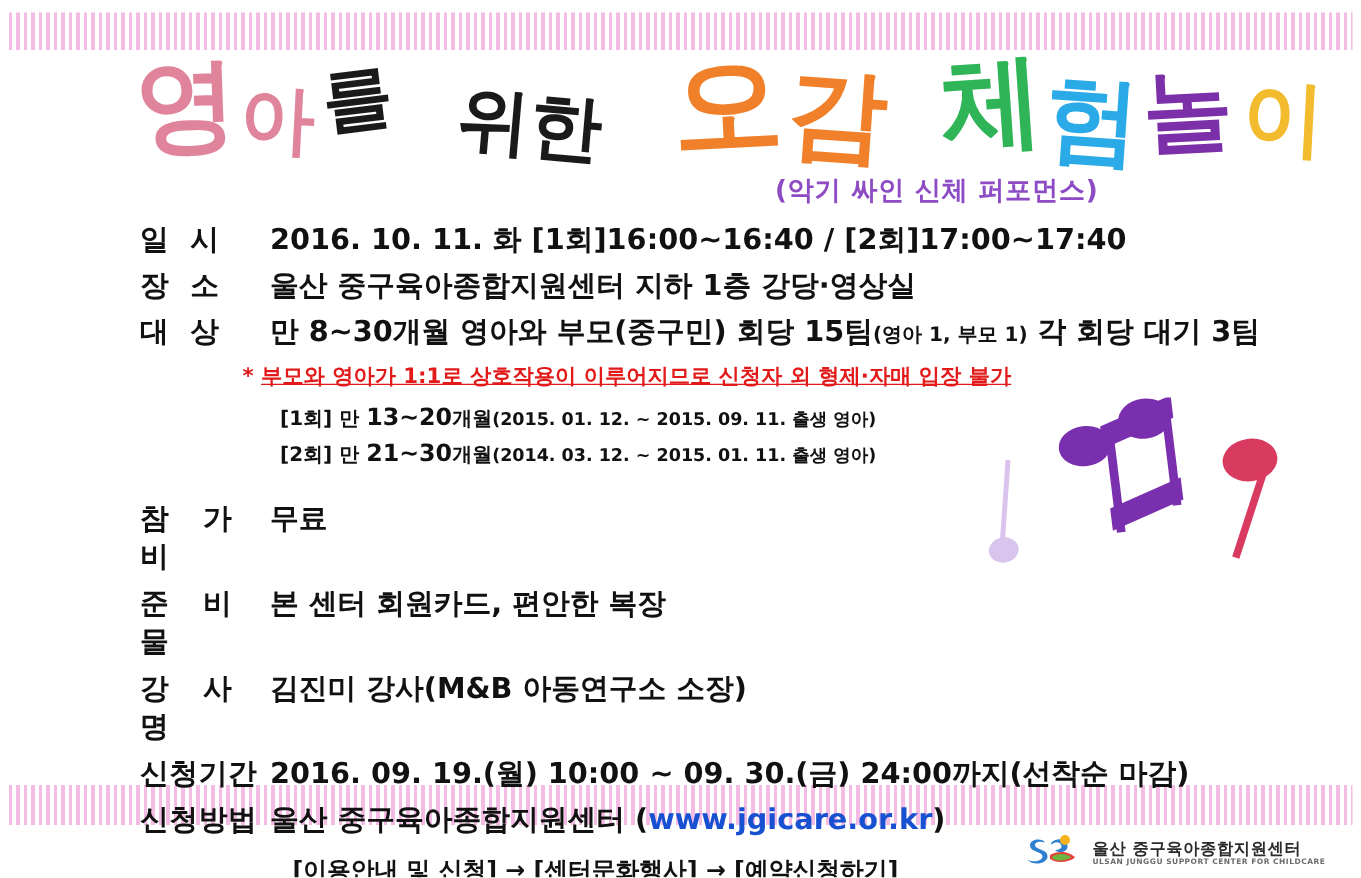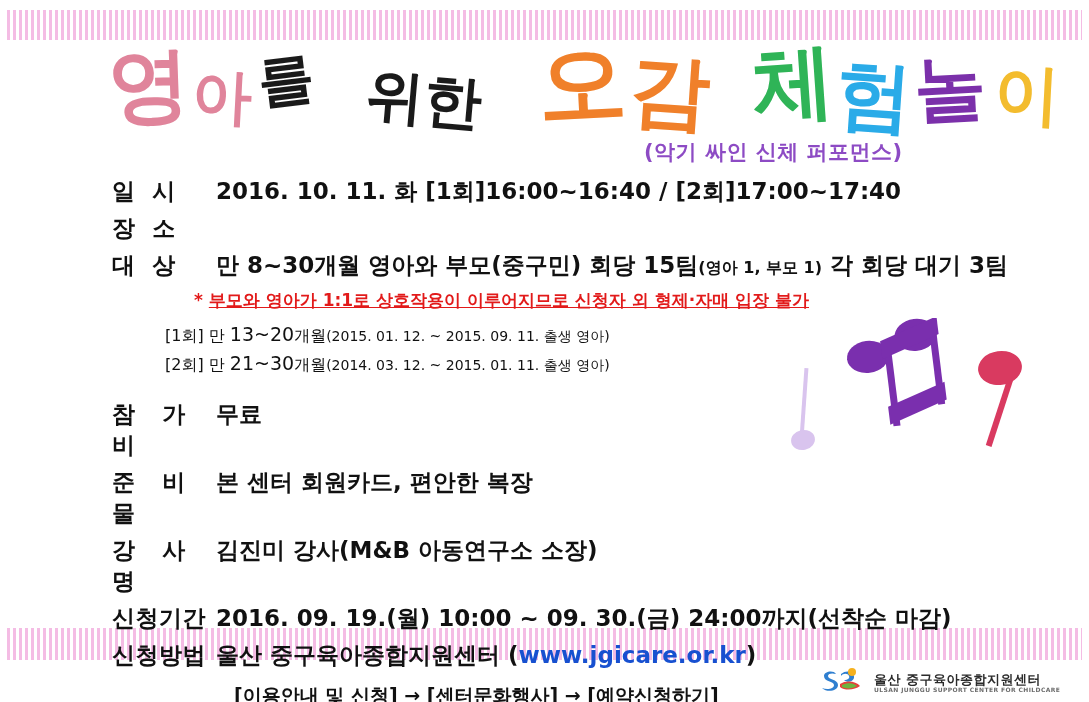--- a/index.html
+++ b/index.html
@@ -53,21 +53,21 @@
   .t4 { font-size: 58px; color: #1a1a1a; transform: rotate(5deg);   margin-top: 34px; margin-left: 52px;}
   .t5 { font-size: 88px; color: #f0802a; transform: rotate(-3deg);  margin-top: 4px;  margin-left: 56px;}
   .t6 { font-size: 80px; color: #f0802a; transform: rotate(4deg);   margin-top: 16px; margin-left: 4px;}
   .t7 { font-size: 82px; color: #2fb457; transform: rotate(-4deg);  margin-top: 6px;  margin-left: 42px;}
   .t8 { font-size: 76px; color: #2aabe8; transform: rotate(4deg);   margin-top: 22px; margin-left: 2px;}
   .t9 { font-size: 72px; color: #7b30aa; transform: rotate(-3deg);  margin-top: 16px; margin-left: 2px;}
   .t10{ font-size: 66px; color: #f3bc2e; transform: rotate(3deg);   margin-top: 26px; margin-left: 8px;}
 
   .subtitle {
     position: absolute;
-    left: 644px;
+    left: 620px;
     top: 138px;
     font-size: 21px;
     font-weight: 700;
     color: #8d4bc4;
     letter-spacing: 0.5px;
   }
 
   
   .info {
     position: absolute;
@@ -103,23 +103,23 @@
 
   .warn {
     margin: 8px 0 8px 82px;
     font-size: 17px;
     font-weight: 700;
     color: #e21a1a;
   }
   .warn .u { text-decoration: underline; }
 
   .sub-note {
-    margin-left: 53px;
+    margin-left: 112px;
     font-size: 16px;
-    font-weight: 400;
+    font-weight: 700;
     color: #111111;
     line-height: 1.55;
   }
   .sub-note .big { font-size: 19px; }
   .sub-note .sm  { font-size: 14px; }
 
   .spacer-lg { height: 20px; }
 
   .link {
     color: #1750d0;
@@ -175,20 +175,21 @@
 
   <div class="info">
 
     <div class="row">
       <span class="label">일     시</span>
       <span class="value">2016. 10. 11. 화 [1회]16:00~16:40 / [2회]17:00~17:40</span>
     </div>
 
     <div class="row">
       <span class="label">장     소</span>
+      <span class="value">울산 중구육아종합지원센터 지하 1층 강당·영상실</span>
     </div>
 
     <div class="row">
       <span class="label">대     상</span>
       <span class="value"><span>만 8~30개월 영아와 부모(중구민) 회당 15팀</span><span class="tiny">(영아 1, 부모 1)</span> <span>각 회당 대기 3팀</span></span>
     </div>
 
     <div class="warn">
       <span>*</span>
       <span class="u">부모와 영아가 1:1로 상호작용이 이루어지므로 신청자 외 형제·자매 입장 불가</span>

